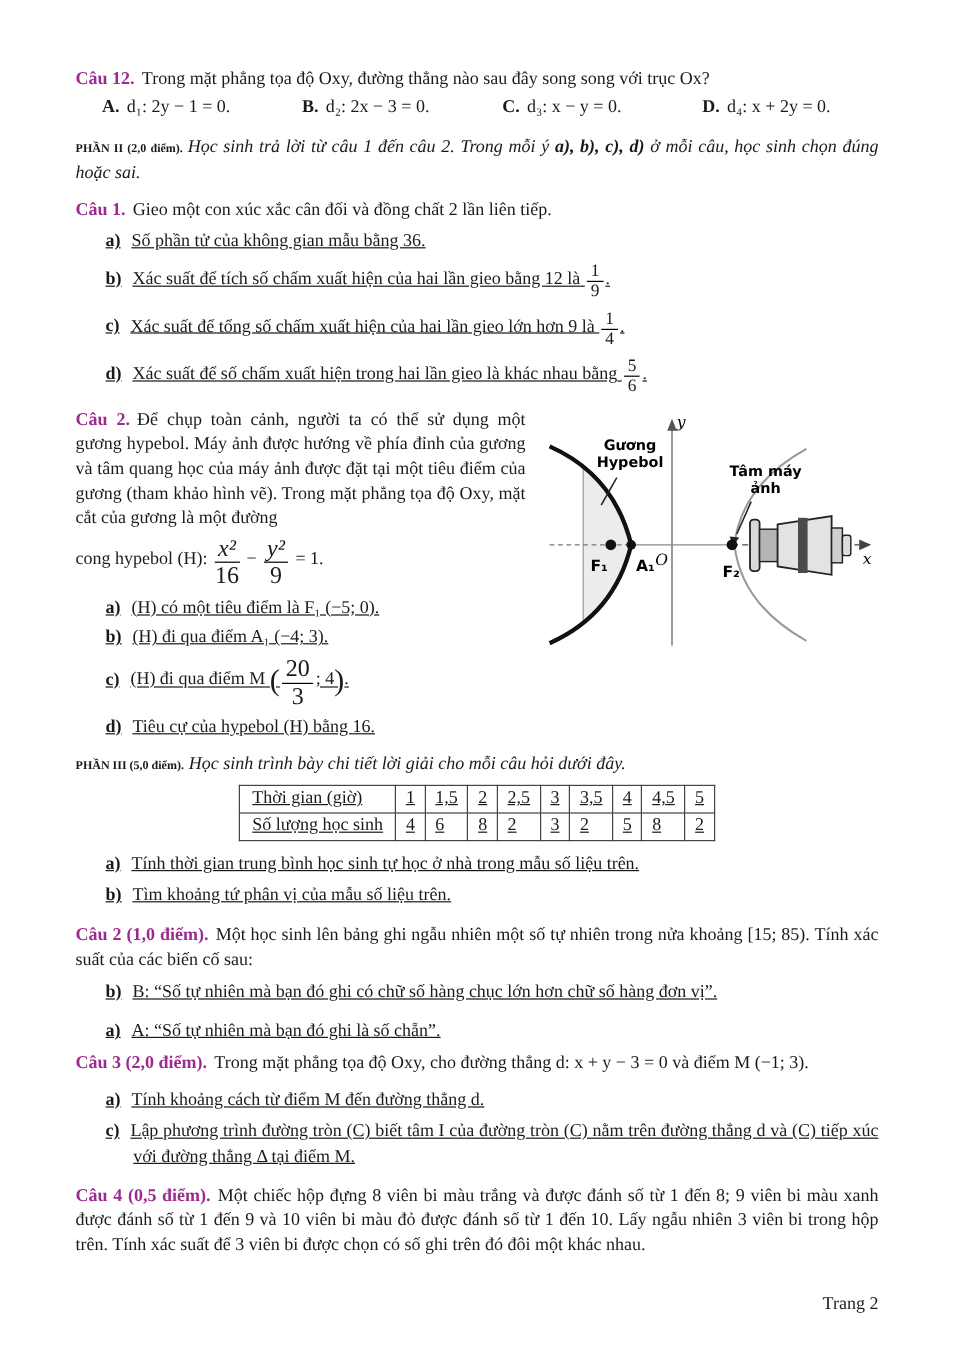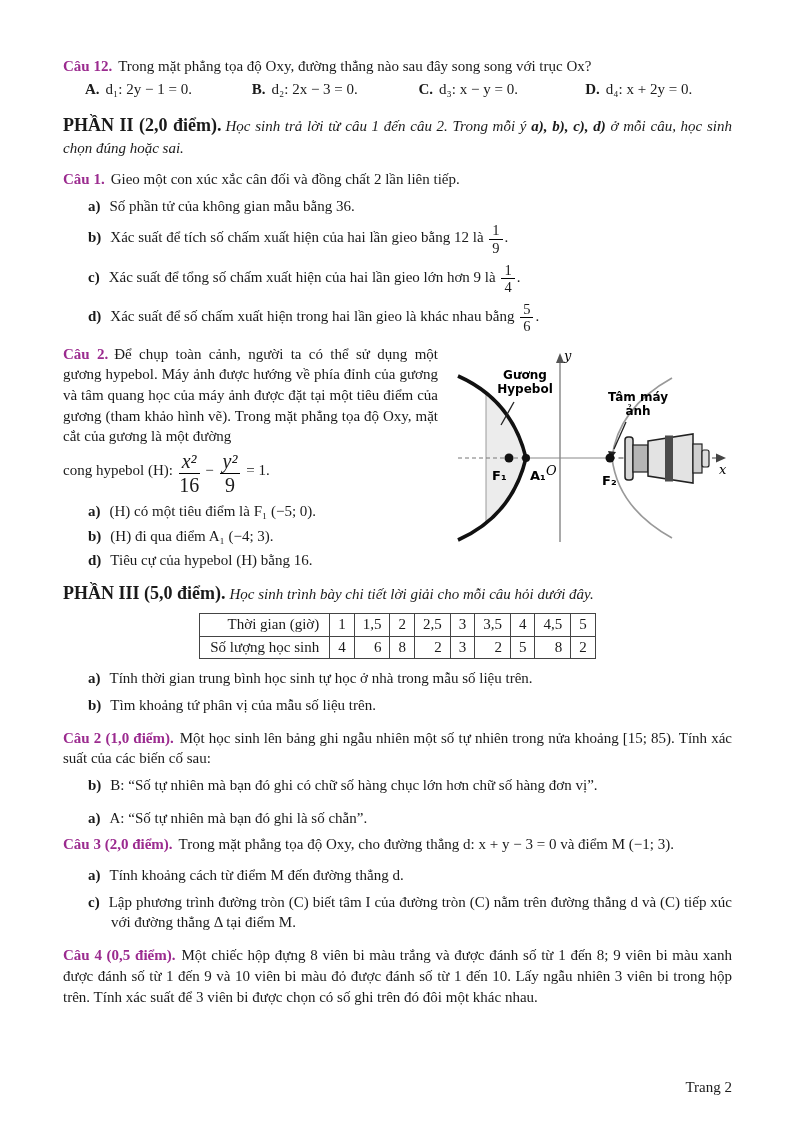--- a/index.html
+++ b/index.html
@@ -3,40 +3,40 @@
 <meta charset="utf-8">
 <style>
   html,body{margin:0;padding:0;background:#fff;}
   body{width:794px;height:1122px;overflow:hidden;
        font-family:"Liberation Serif","DejaVu Serif",serif;
        font-size:15px;line-height:1.38;color:#1a1a1a;}
   .page{padding:56px 62px 0 63px;box-sizing:border-box;width:794px;height:1122px;position:relative;}
   p{margin:0;}
   .just{text-align:justify;}
   .qlabel{font-weight:bold;color:var(--accent,#9B2B8F);margin-right:6px;}
-  .phead{font-weight:bold;font-size:18px;margin-right:4px;}
+  .phead{font-weight:bold;font-size:10px;margin-right:4px;}
   .pinstr{font-style:italic;}
   .pinstr-b{font-style:italic;font-weight:bold;}
   .options{display:flex;padding-left:22px;margin:2px 0 14px;gap:20px;}
   .options .opt{flex:1;}
   .options .olabel{font-weight:bold;margin-right:6px;}
   .block{margin-bottom:10px;}
-  .item{padding-left:48px;text-indent:-23px;margin:6px 0;}
+  .item{padding-left:48px;text-indent:-23px;margin:6px 0;text-decoration:underline;}
   .item .ilabel{font-weight:bold;margin-right:9px;}
   .frac{display:inline-block;text-align:center;vertical-align:-0.72em;line-height:1.12;font-size:14.5px;margin:0 2px;text-indent:0;}
   .frac .num{display:block;border-bottom:1px solid #000;padding:0 3px 0px;}
   .frac .den{display:block;padding-top:0px;}
   .dfrac{font-size:20px;vertical-align:-0.8em;}
   .mathvar{font-style:italic;}
   .bigp{font-size:25px;font-weight:400;vertical-align:-0.18em;line-height:1;}
   .cau2wrap{overflow:hidden;margin-bottom:6px;}
   .figure{float:right;width:282px;height:200px;margin:2px 0 4px 12px;}
   .eqline{margin:3px 0 5px;}
   table.freq{border-collapse:collapse;margin:7px auto 9px;}
-  table.freq td{border:1px solid #444;padding:0px 8px;text-align:right;font-size:15px;line-height:1.45;}
+  table.freq td{border:1px solid #444;padding:0px 8px;text-align:left;font-size:15px;line-height:1.45;text-decoration:underline;}
   table.freq td.rowhead{padding:0 10px;}
   .pagefoot{position:absolute;right:62px;bottom:24px;font-size:15px;}
   svg text{font-family:"DejaVu Sans",sans-serif;}
   svg .figlabel{font-weight:bold;font-size:12px;}
   svg .axislabel{font-style:italic;font-size:13px;font-family:"DejaVu Serif",serif;}
 </style>
 </head>
 <body>
 
 <div class="page">
@@ -106,20 +106,21 @@
         <text x="96" y="129" class="axislabel">O</text>
         <text x="42" y="134" class="figlabel" style="font-size:13px">F₁</text>
         <text x="80" y="134" class="figlabel" style="font-size:13px">A₁</text>
         <text x="152" y="139" class="figlabel" style="font-size:13px">F₂</text>
       </svg>
     </div>
     <p class="just"><span class="qlabel">Câu 2.</span><span>Để chụp toàn cảnh, người ta có thể sử dụng một gương hypebol. Máy ảnh được hướng về phía đỉnh của gương và tâm quang học của máy ảnh được đặt tại một tiêu điểm của gương (tham khảo hình vẽ). Trong mặt phẳng tọa độ Oxy, mặt cắt của gương là một đường</span></p>
     <p class="eqline"><span>cong hypebol (H):</span> <span class="frac dfrac"><span class="num mathvar">x²</span><span class="den">16</span></span> <span>−</span> <span class="frac dfrac"><span class="num mathvar">y²</span><span class="den">9</span></span> <span>= 1.</span></p>
     <p class="item" style="margin:4px 0;"><span class="ilabel">a)</span><span>(H) có một tiêu điểm là F₁ (−5; 0).</span></p>
     <p class="item" style="margin:4px 0;"><span class="ilabel">b)</span><span>(H) đi qua điểm A₁ (−4; 3).</span></p>
+    <p class="item" style="margin:4px 0;"><span class="ilabel">c)</span><span>(H) đi qua điểm M</span> <span class="bigp">(</span><span class="frac dfrac"><span class="num">20</span><span class="den">3</span></span><span>; 4</span><span class="bigp">)</span><span>.</span></p>
     <p class="item" style="margin:4px 0;"><span class="ilabel">d)</span><span>Tiêu cự của hypebol (H) bằng 16.</span></p>
   </div>
 
   <p class="just"><span class="phead">PHẦN III (5,0 điểm).</span><span class="pinstr">Học sinh trình bày chi tiết lời giải cho mỗi câu hỏi dưới đây.</span></p>
 
   <div>
     <table class="freq">
       <tbody>
           <tr>
         <td class="rowhead">Thời gian (giờ)</td>

